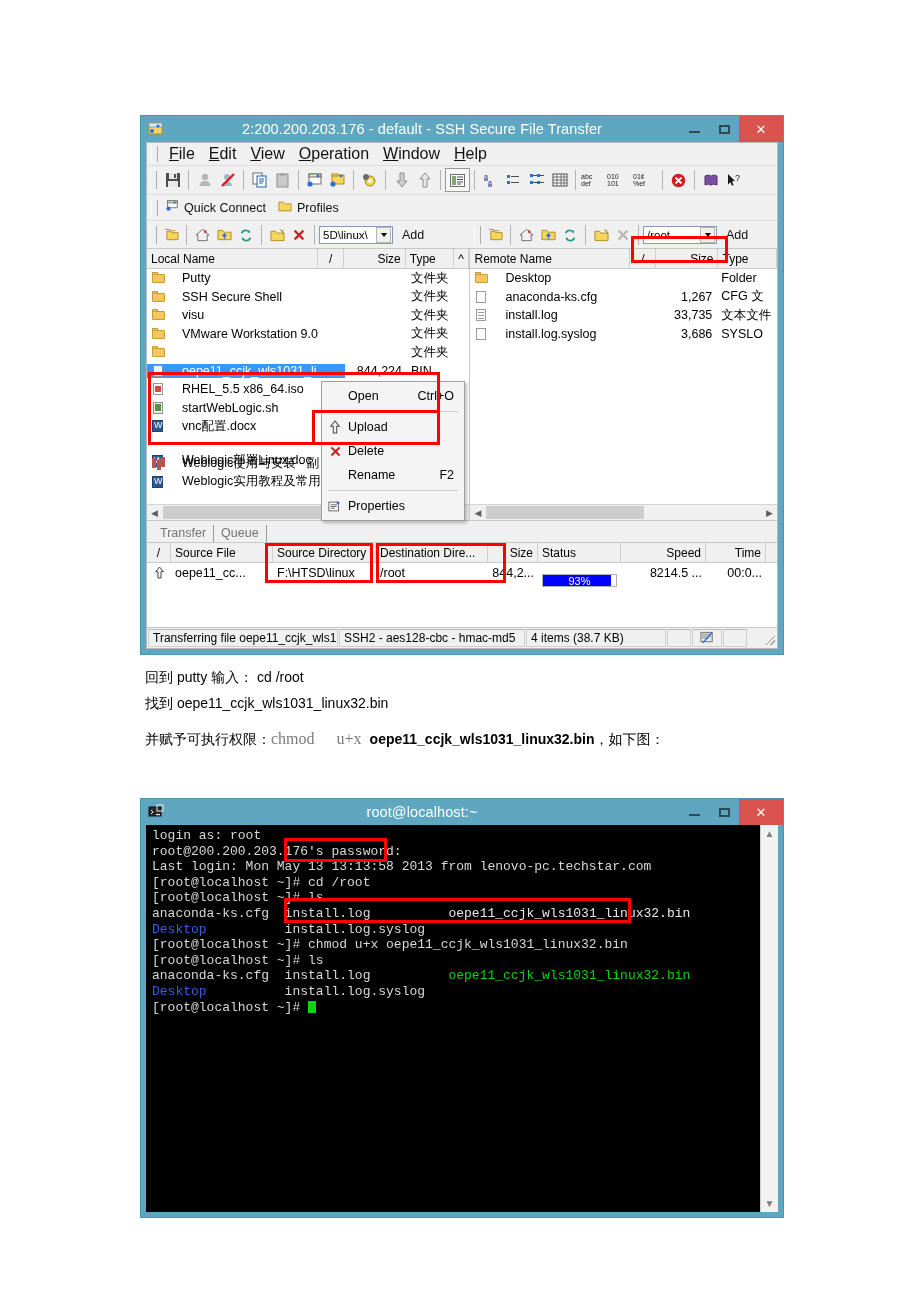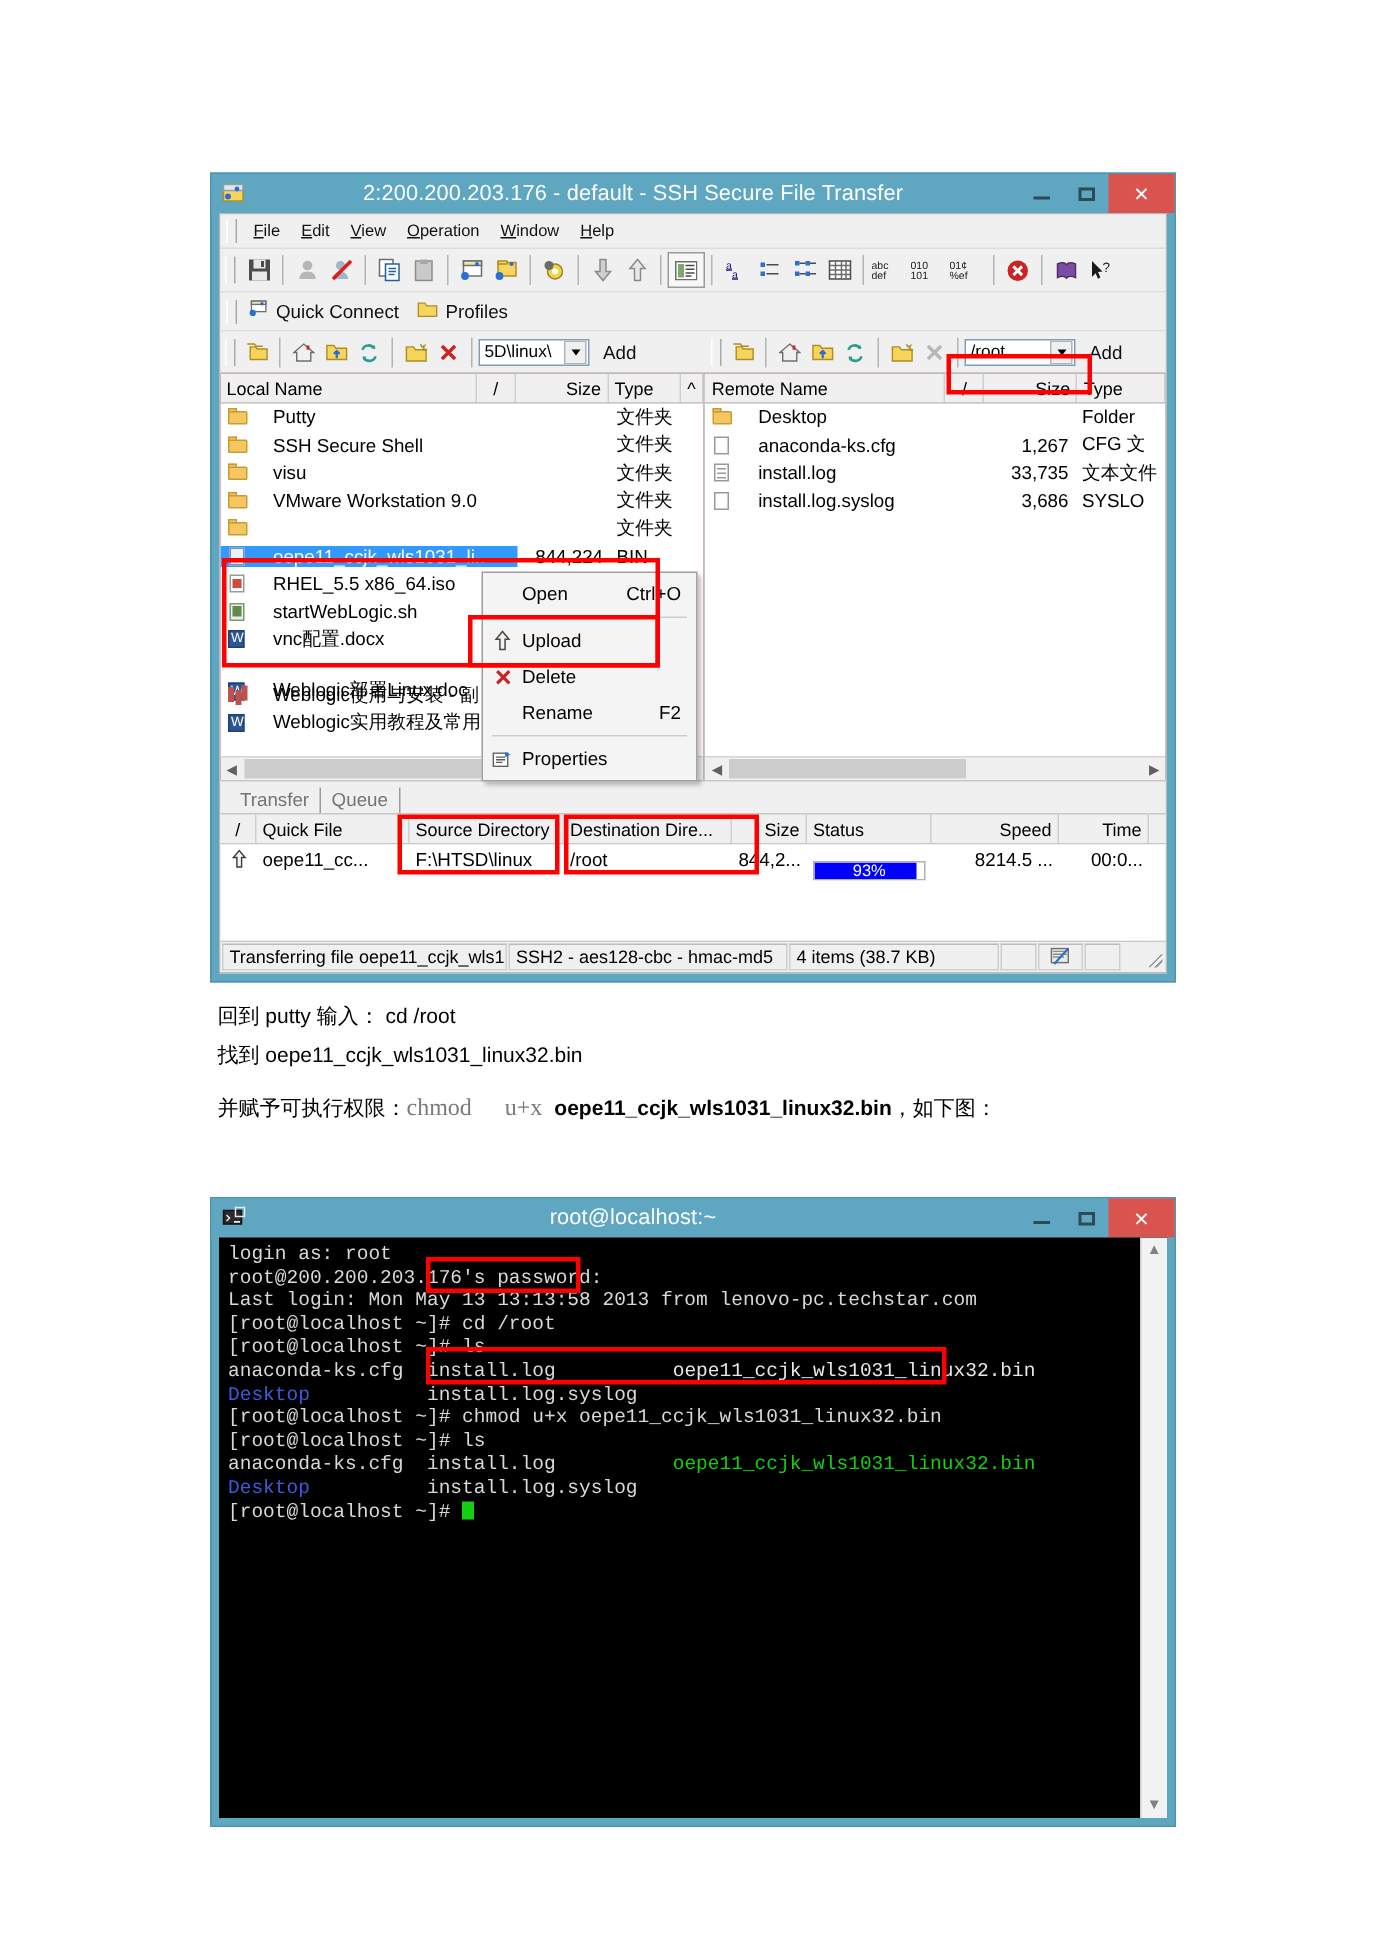--- a/index.html
+++ b/index.html
@@ -91,21 +91,21 @@
     border-bottom: 1px solid #dcdcdc;
     padding-left: 4px;
   }
   .menubar .grip {
     width: 5px; height: 16px;
     border-left: 1px solid #fff;
     border-right: 1px solid #aaa;
     margin-right: 4px;
   }
   .menu-item {
-    font-size: 11px;
+    font-size: 16px;
     color: #111;
     padding: 2px 7px;
     font-family: "Liberation Sans", sans-serif;
     white-space: nowrap;
   }
   .menu-item u { text-decoration: underline; }
 
   .toolbar {
     height: 28px;
     display: flex;
@@ -170,21 +170,21 @@
     border-left: 3.5px solid transparent;
     border-right: 3.5px solid transparent;
     border-top: 4px solid #000;
   }
   .addbtn {
     font-size: 12.5px; color: #111; padding: 2px 9px;
     font-family: "Liberation Sans", sans-serif;
   }
 
   .panes { flex: 1 1 auto; display: flex; position: relative; min-height: 0; }
-  .pane { position: relative; background: #7f1d1d; display:flex; flex-direction:column; min-width:0;}
+  .pane { position: relative; background: #fca5a5; display:flex; flex-direction:column; min-width:0;}
   .pane.left { width: 324px; border-right: 1px solid #c8c8c8; }
   .pane.right { flex: 1 1 auto; }
 
   .col-head {
     height: 19px;
     display: flex;
     align-items: center;
     background: #f0f0f0;
     border-bottom: 1px solid #c8c8c8;
     font-size: 12px;
@@ -899,21 +899,21 @@
         </div>
       </div>
 
       <div class="transfer-sec">
         <div class="tabs">
           <div class="tab">Transfer</div>
           <div class="tab">Queue</div>
         </div>
         <div class="queue-head">
           <div class="ch" style="width:24px;justify-content:center;">/</div>
-          <div class="ch" style="width:102px;">Quick File</div>
+          <div class="ch" style="width:102px;">Source File</div>
           <div class="ch" style="width:103px;">Source Directory</div>
           <div class="ch" style="width:112px;">Destination Dire...</div>
           <div class="ch num" style="width:50px;">Size</div>
           <div class="ch" style="width:83px;">Status</div>
           <div class="ch num" style="width:85px;">Speed</div>
           <div class="ch num" style="width:60px;">Time</div>
         </div>
         <div class="queue-body">
           <div id="queue-rows">
               <div class="qrow">

